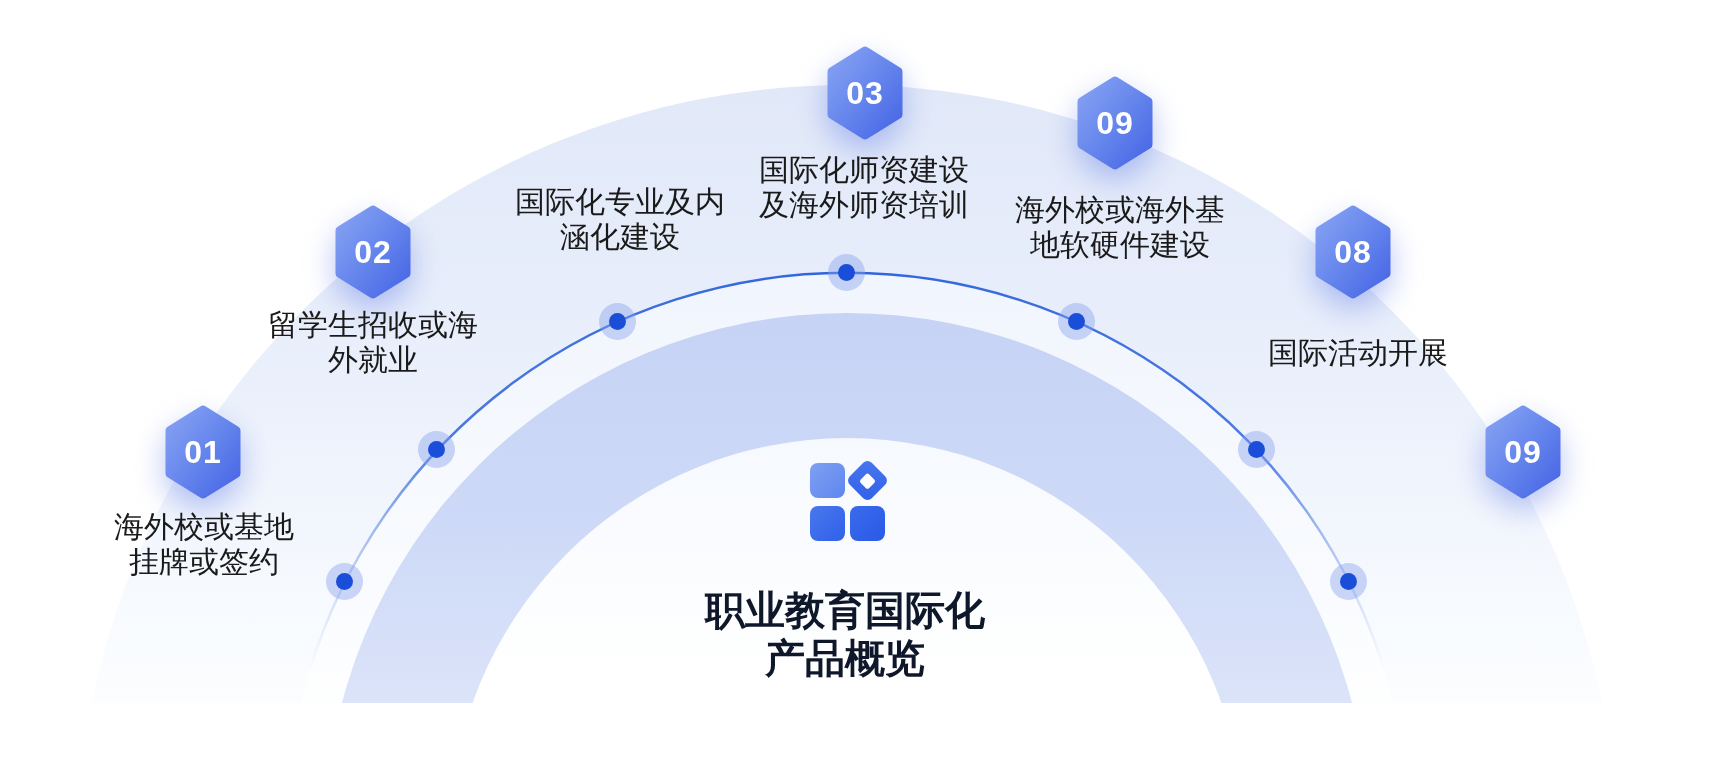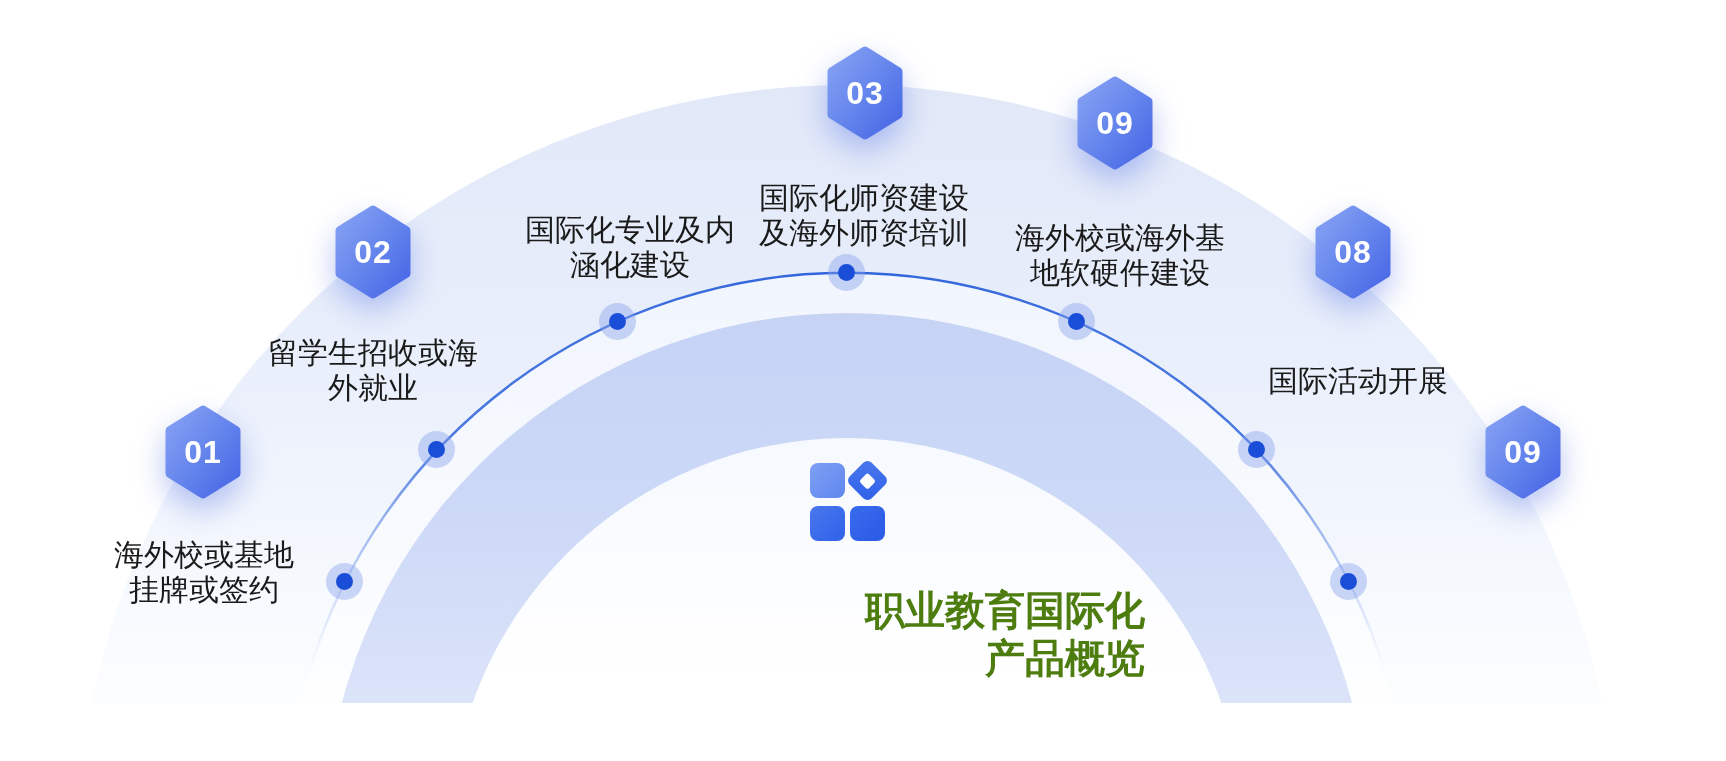--- a/index.html
+++ b/index.html
@@ -38,37 +38,37 @@
   .badge{position:absolute;width:82px;height:94px;
          filter:drop-shadow(0 13px 15px rgba(97,125,230,0.45));}
   .badge svg{position:absolute;left:0;top:0;}
   .badge .num{position:absolute;inset:0;display:flex;align-items:center;justify-content:center;
               color:#ffffff;font-size:32px;font-weight:bold;letter-spacing:1px;}
   .badge.b1{left:162px;top:405px;} .badge.b2{left:332px;top:205px;} .badge.b3{left:568px;top:76px;}
   .badge.b4{left:824px;top:46px;}  .badge.b5{left:1074px;top:76px;} .badge.b6{left:1312px;top:205px;}
   .badge.b7{left:1482px;top:405px;}
   
   .label{position:absolute;width:280px;text-align:center;font-size:30px;line-height:35px;
-         color:#1a1a1a;font-weight:500;white-space:pre-line;margin-top:28px;}
-  .label.l1{left:64px;top:509px;}  .label.l2{left:233px;top:307px;} .label.l3{left:490px;top:184px;text-align:center;}
+         color:#1a1a1a;font-weight:500;white-space:pre-line;}
+  .label.l1{left:64px;top:509px;}  .label.l2{left:233px;top:307px;} .label.l3{left:480px;top:184px;text-align:center;}
   .label.l4{left:724px;top:152px;} .label.l5{left:980px;top:192px;} .label.l6{left:1218px;top:335px;}
   .label.l7{left:1383px;top:515px;}
   
   .c-icon{position:absolute;left:806px;top:461px;width:86px;height:84px;}
   .c-icon .sq{position:absolute;width:35px;height:35px;border-radius:8px;}
   .c-icon .tl{left:4px;top:2px;background:linear-gradient(135deg,#7fa0f3,#5e86ee);}
   .c-icon .bl{left:4px;top:45px;background:linear-gradient(135deg,#4a77ed,#2f61e9);}
   .c-icon .br{left:44px;top:45px;background:linear-gradient(135deg,#3a6aeb,#2a5ae7);}
   .c-icon .dia{position:absolute;left:46px;top:4px;width:31px;height:31px;border-radius:6px;
                background:linear-gradient(135deg,#4a77ed,#2f61e9);transform:rotate(45deg);}
   .c-icon .dia i{position:absolute;left:9.5px;top:9.5px;width:12px;height:12px;border-radius:2.5px;
                  background:#ffffff;display:block;}
   
-  .title{position:absolute;left:545px;top:586px;width:600px;text-align:right;
-         font-size:40px;line-height:48px;font-weight:bold;color:#4d7c0f;white-space:pre-line;}
+  .title{position:absolute;left:545px;top:586px;width:600px;text-align:center;
+         font-size:40px;line-height:48px;font-weight:bold;color:#0f172a;white-space:pre-line;}
 </style>
 </head>
 <body>
 
 <div class="stage">
 
   <svg width="0" height="0" style="position:absolute">
     <defs>
       <linearGradient id="hexg" x1="0" y1="0" x2="1" y2="1">
         <stop offset="0%" stop-color="#87a2f3"></stop>

